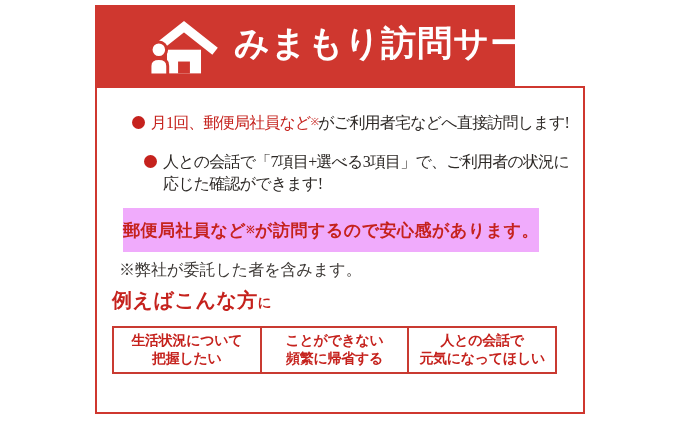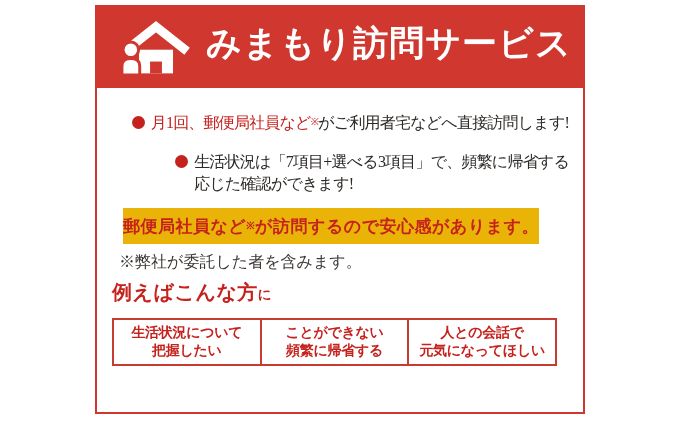--- a/index.html
+++ b/index.html
@@ -1,42 +1,42 @@
 <!DOCTYPE html>
 <html><head>
 <meta charset="utf-8">
 <style>
   html,body{margin:0;padding:0;}
   body{
     width:680px;height:421px;position:relative;background:#ffffff;overflow:hidden;
     font-family:"Liberation Serif","DejaVu Serif",serif;
   }
   .banner{
-    position:absolute;left:95px;top:5px;width:490px;height:81px;
-    background:#cf372f;display:flex;align-items:center;
+    position:absolute;left:95px;top:5px;width:392px;height:81px;
+    background:#cf372f;display:flex;align-items:center;padding-left:28px;
   }
   .banner-icon{margin-left:24px;width:74px;height:58px;flex:none;}
   .banner-title{
     color:#ffffff;font-size:35px;font-weight:600;letter-spacing:1px;
     margin-left:13px;white-space:nowrap;margin-top:-4px;
   }
   .content{
     position:absolute;left:95px;top:86px;width:490px;height:328px;
     background:#ffffff;border:2.5px solid #cf372f;box-sizing:border-box;
   }
   .bullets{margin:24px 14px 0 22px;}
   .bullet{display:flex;margin-bottom:17px;font-size:16px;line-height:22px;
     letter-spacing:-0.8px;color:#2d2926;justify-content:flex-end;}
   .bullet.b3{margin-bottom:13px;}
   .dot{flex:none;width:13px;height:13px;border-radius:50%;background:#c5221d;margin:4px 6px 0 0;}
   .btext div{white-space:nowrap;}
   .red-seg{color:#c5221d;}
   .sup{font-size:10px;vertical-align:top;position:relative;top:-1px;}
   .highlight{
-    margin:10px 44px 0 26px;background:#eab308;height:36px;
+    margin:10px 44px 0 26px;background:#f0abfc;height:44px;
     display:flex;align-items:center;justify-content:center;
     color:#c5221d;font-size:17px;font-weight:600;letter-spacing:0.5px;white-space:nowrap;
   }
   .footnote{margin:8px 0 0 22px;font-size:16px;color:#3c3835;letter-spacing:0;}
   .examples-heading{
     margin:6px 0 12px 15px;color:#c5221d;font-size:20px;font-weight:700;letter-spacing:0.5px;
   }
   .heading-suffix{font-size:13.5px;font-weight:600;}
   .examples-row{
     display:flex;margin:5px 26px 0 15px;border:2px solid #c93a31;background:#fff;
@@ -69,21 +69,21 @@
       <span class="dot"></span>
       <div class="btext">
         <div><span class="red-seg">月1回、郵便局社員など</span><span class="red-seg sup">※</span><span>がご利用者宅などへ直接訪問します!</span></div>
       </div>
     </div>
 
 
     <div class="bullet b3">
       <span class="dot"></span>
       <div class="btext">
-        <div>生活状況は「7項目+選べる3項目」で、頻繁に帰省する</div>
+        <div>人との会話で「7項目+選べる3項目」で、ご利用者の状況に</div>
         <div>応じた確認ができます!</div>
       </div>
     </div>
 
   </div>
 
   <div class="highlight">
     <span>郵便局社員など</span>
       <span class="sup">※</span>
       <span>が訪問するので安心感があります。</span>

